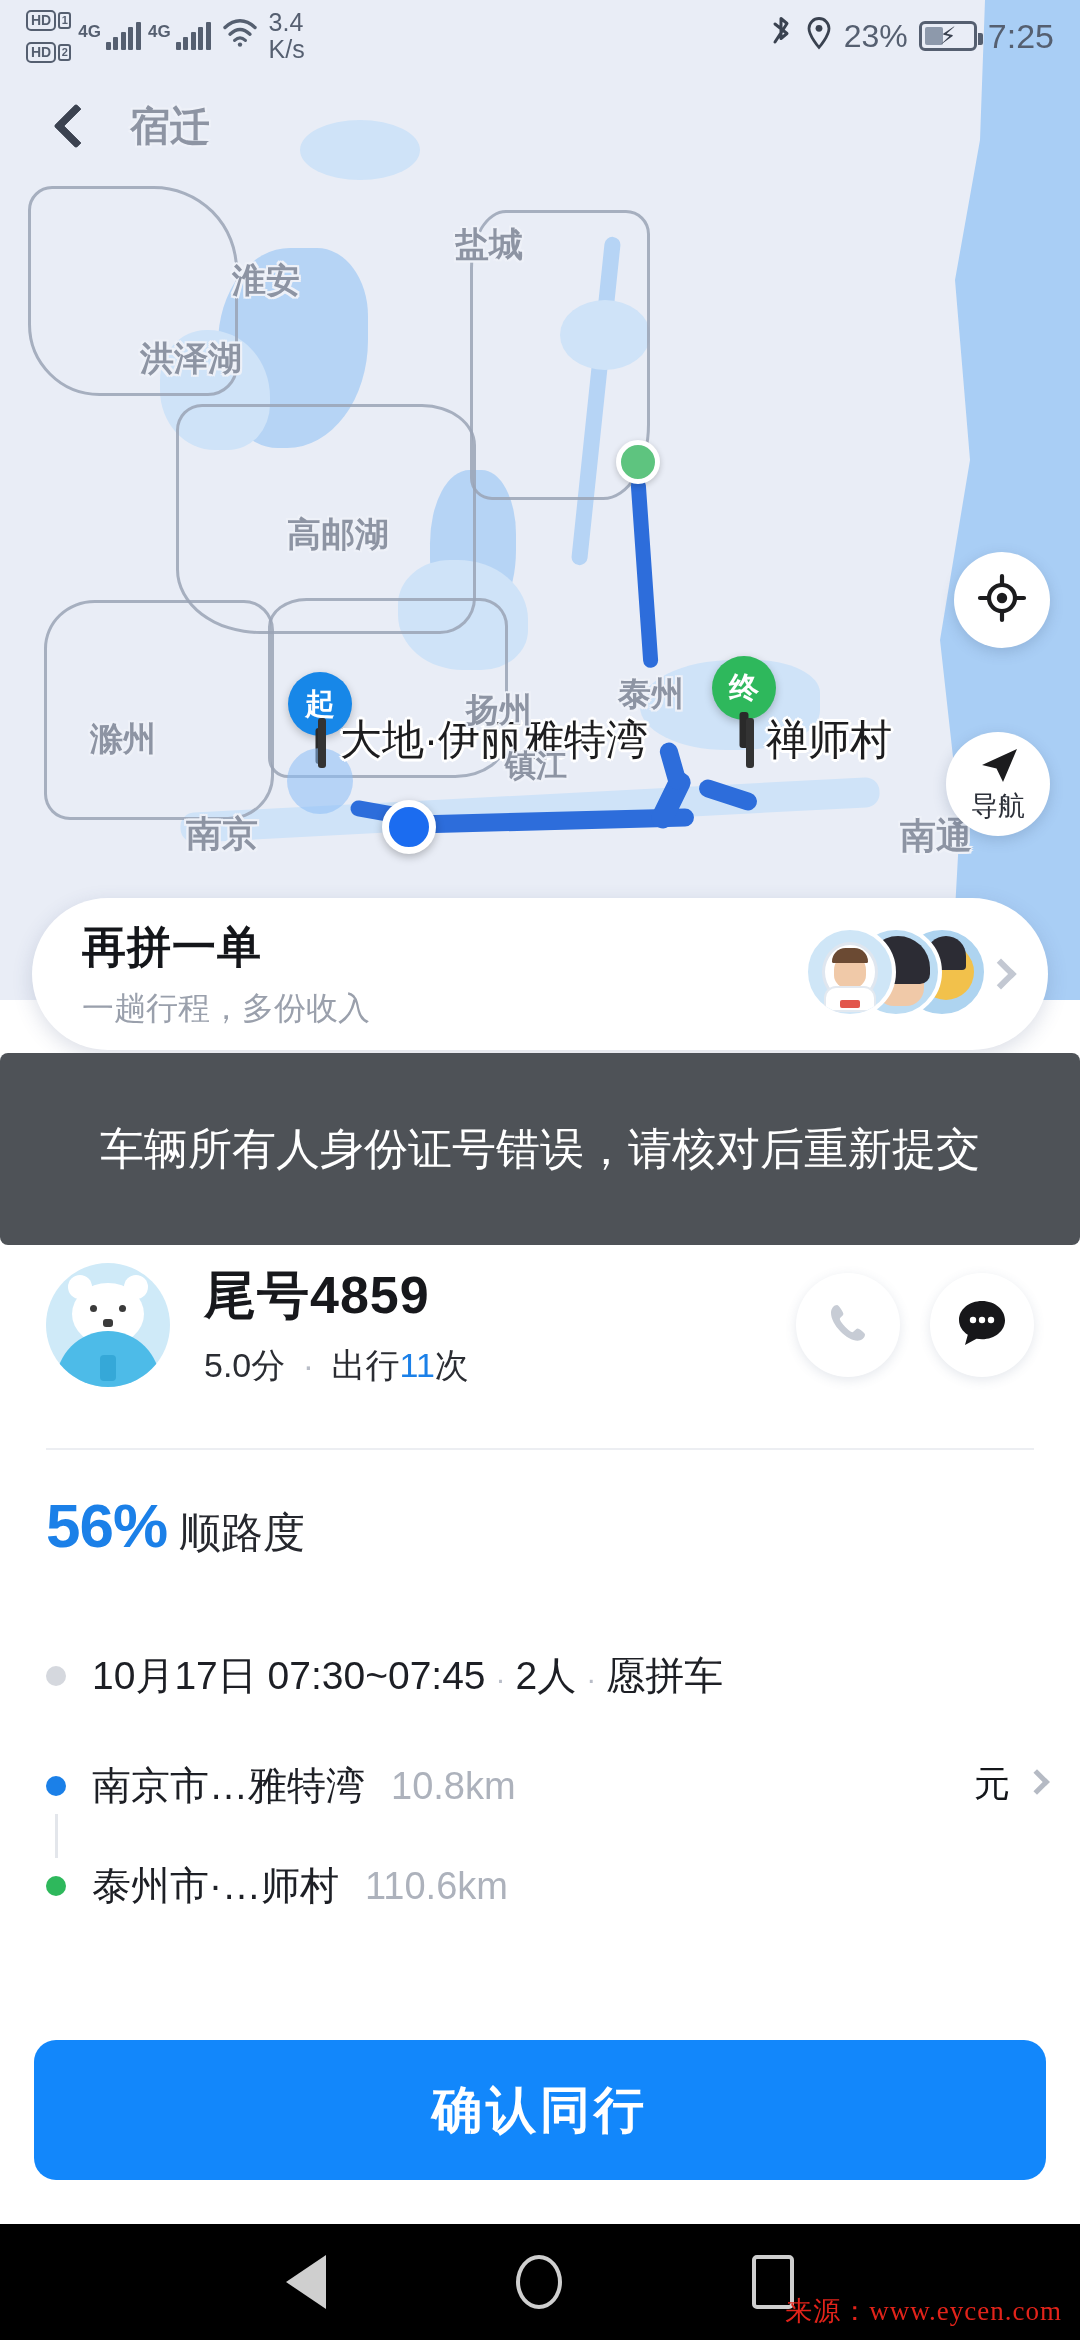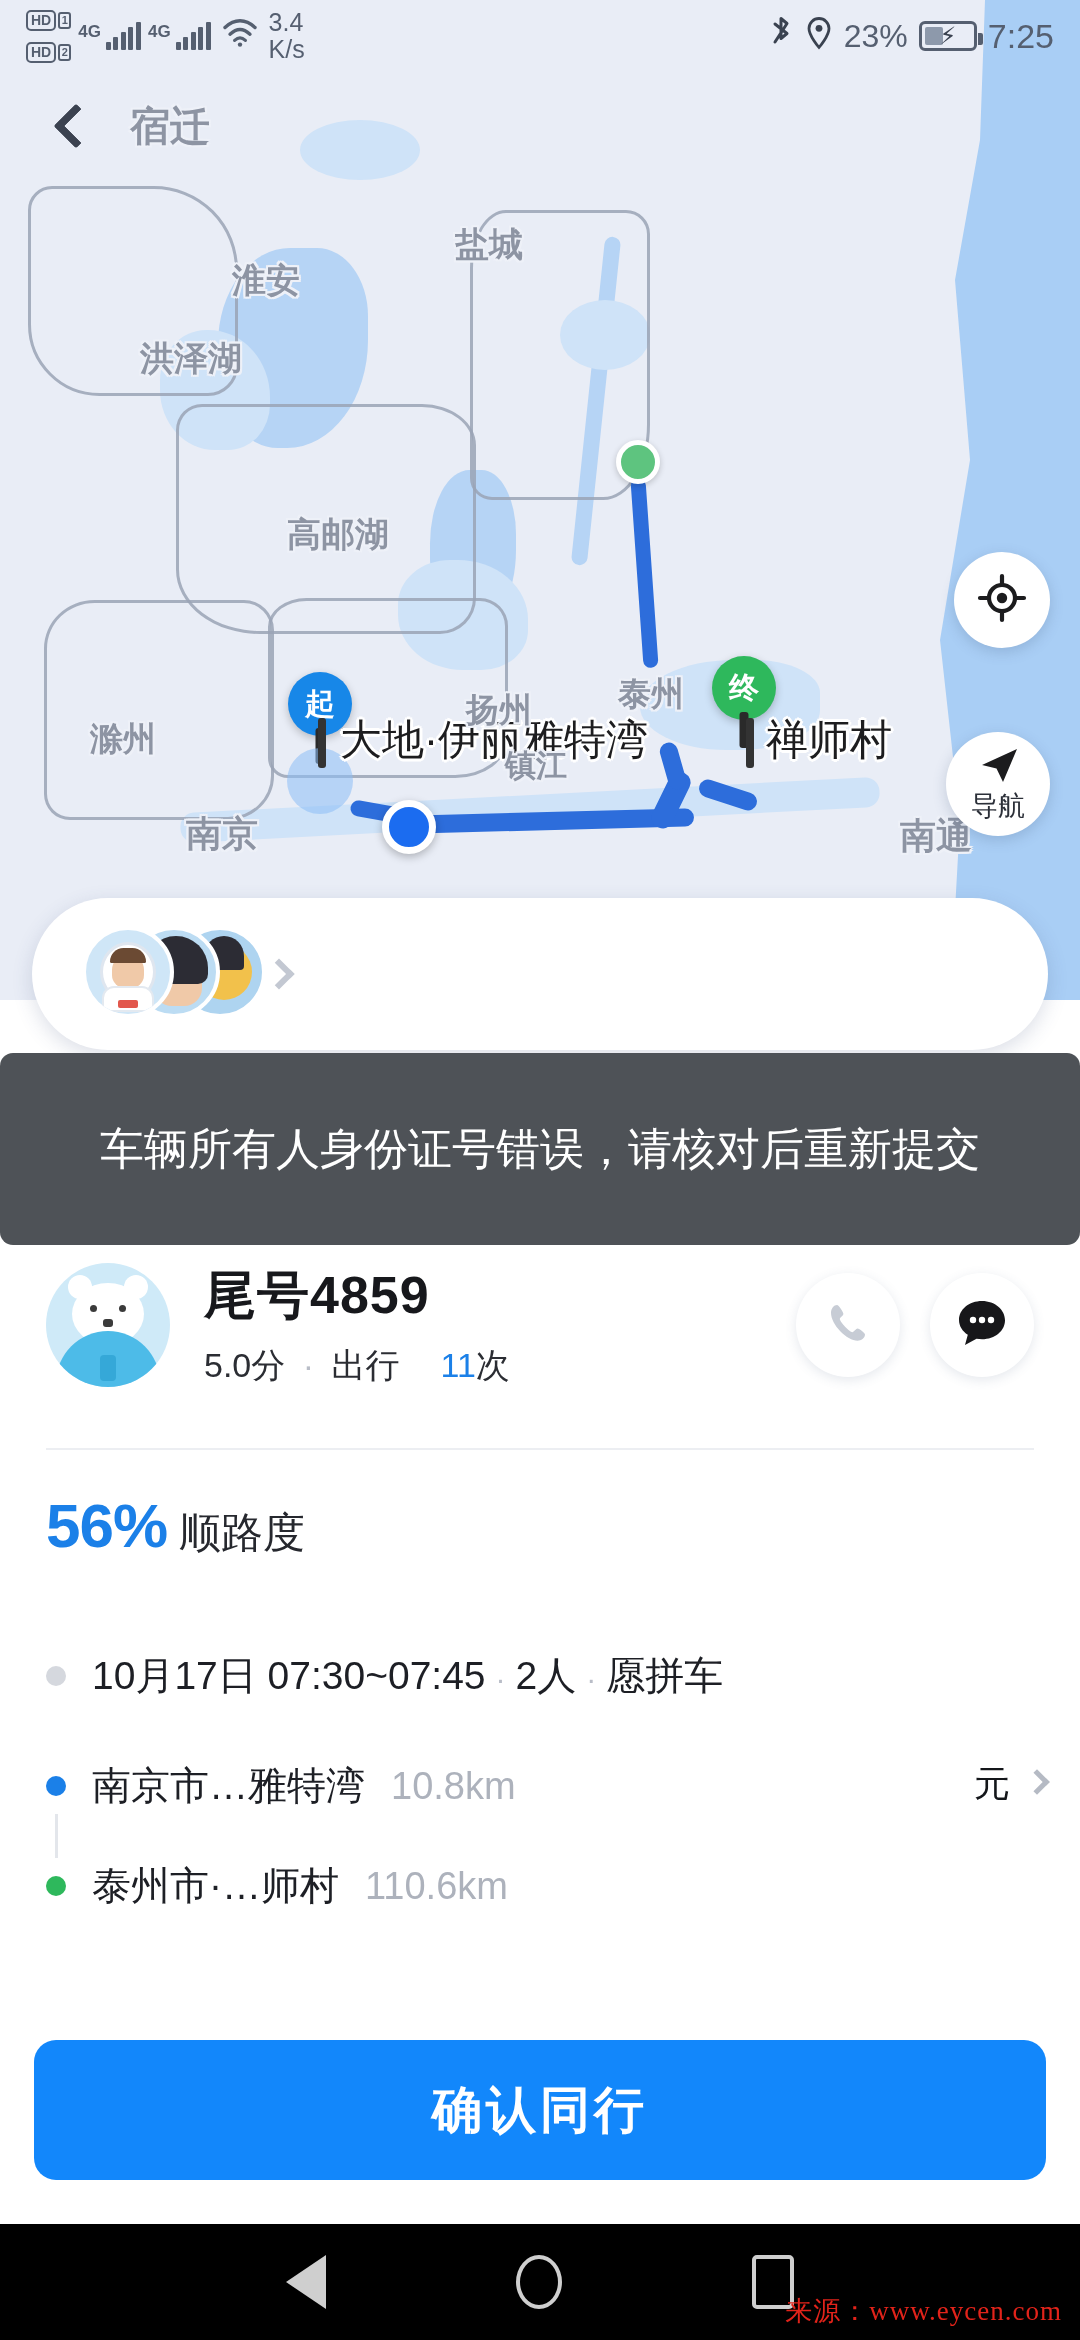--- a/index.html
+++ b/index.html
@@ -151,21 +151,21 @@
   .av2 { left:46px; background:#bcdcf3; z-index:2; }
   .av3 { left:92px; background:#aed4f0; z-index:1; }
   .pool-chevron {
     width:22px; height:22px; border-top:6px solid #c3c8d2; border-right:6px solid #c3c8d2;
     transform:rotate(45deg);
   }
 
   
   .toast {
     position:absolute; left:0; top:1053px; width:1080px; min-height:192px; z-index:60;
-    background:#4e5257; border-radius:13px;
+    background:#4e5257; border-radius:8px;
     display:flex; align-items:center; justify-content:center;
     padding:22px 46px; text-align:center;
   }
   .toast-text { color:#fff; font-size:44px; line-height:1.35; font-weight:400; }
 
   
   .sheet {
     position:absolute; left:0; top:1000px; width:1080px; height:1340px;
     background:#fff; border-radius:34px 34px 0 0; z-index:10;
   }
@@ -194,21 +194,21 @@
     position:absolute; left:50%; bottom:-16px; transform:translateX(-50%);
     width:104px; height:72px; background:#4dbbe8; border-radius:52px 52px 20px 20px;
   }
   .bear-pocket {
     position:absolute; left:50%; bottom:6px; transform:translateX(-50%);
     width:16px; height:26px; background:#35a8d8; border-radius:4px;
   }
   .driver-info { margin-left:34px; flex:1; }
   .driver-plate { font-size:52px; font-weight:bold; color:#17181c; letter-spacing:1px; }
   .driver-meta { font-size:34px; color:#2b2d33; margin-top:12px; }
-  .driver-meta .blue { color:#1b80e8;margin-left:41px; }
+  .driver-meta .blue { color:#1b80e8; }
   .driver-meta .dotsep { color:#b9bdc7; margin:0 8px; }
   .circbtn {
     width:104px; height:104px; border-radius:50%; background:#fff;
     box-shadow:0 3px 12px rgba(70,90,130,.14);
     display:flex; align-items:center; justify-content:center; flex:none;
   }
   .circbtn + .circbtn { margin-left:30px; }
 
   .divider {
     position:absolute; left:46px; top:1448px; width:988px; height:2px; background:#eceef2; z-index:12;
@@ -421,20 +421,24 @@
   <div class="fab fab-nav">
     <span>
       <svg width="48" height="42" viewBox="0 0 48 42">
         <path d="M43 5L8 21l14.5 3.5L29 38 43 5z" fill="#1c1c1e"></path>
       </svg>
     </span>
     <span class="navlabel">导航</span>
   </div>
 
   <div class="poolcard">
+    <div class="pool-texts">
+      <div class="pool-title">再拼一单</div>
+      <div class="pool-sub">一趟行程，多份收入</div>
+    </div>
     <div class="avatars">
       <div class="av av3">
         <div style="position:absolute;left:18px;top:14px;width:56px;height:56px;background:#f2c14b;border-radius:50%;"></div>
         <div style="position:absolute;left:26px;top:6px;width:40px;height:34px;background:#2c2c34;border-radius:20px 20px 4px 4px;"></div>
       </div>
       <div class="av av2">
         <div style="position:absolute;left:22px;top:20px;width:48px;height:56px;background:#f0c9a8;border-radius:24px 24px 18px 18px;"></div>
         <div style="position:absolute;left:12px;top:6px;width:64px;height:48px;background:#2c2c34;border-radius:32px 32px 10px 10px;"></div>
       </div>
       <div class="av av1">

